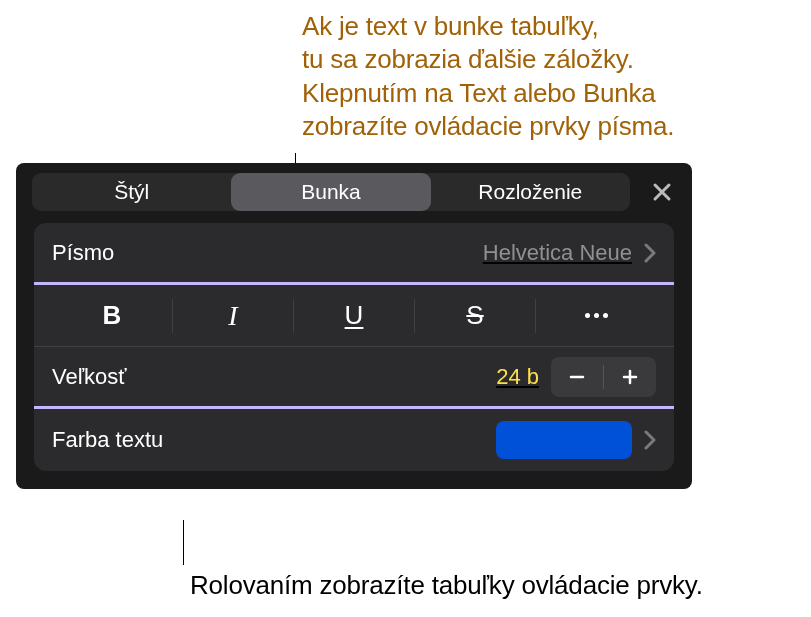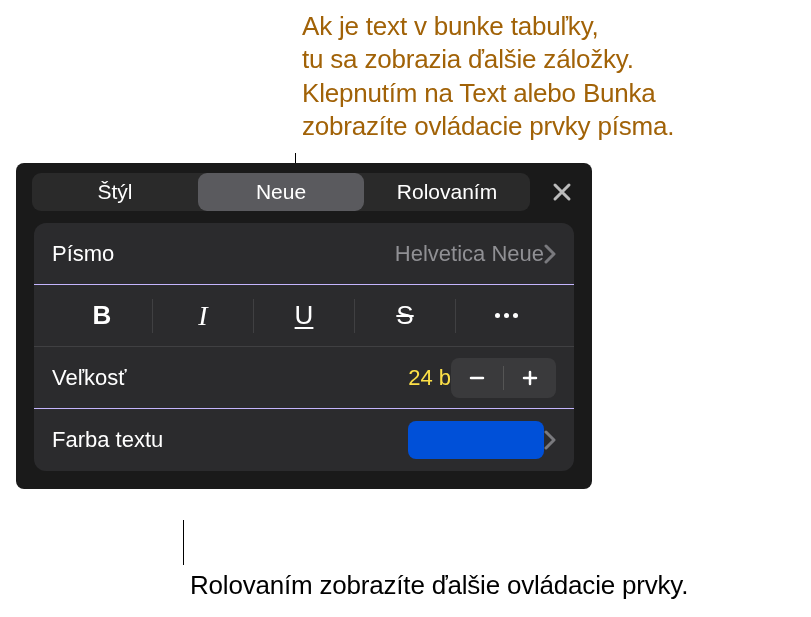--- a/index.html
+++ b/index.html
@@ -28,21 +28,21 @@
       top: 153px;
       left: 295px;
       width: 1px;
       height: 30px;
       background: #000;
     }
     .panel {
       position: absolute;
       top: 163px;
       left: 16px;
-      width: 576px;
+      width: 676px;
       background: #1a1a1a;
       border-radius: 8px;
       padding: 0;
     }
     .tab-bar {
       display: flex;
       align-items: center;
       padding: 10px 16px 12px 16px;
       position: relative;
     }
@@ -83,32 +83,34 @@
       margin: 0 18px 18px 18px;
       border-radius: 12px;
       overflow: hidden;
     }
     .row {
       display: flex;
       align-items: center;
       justify-content: space-between;
       padding: 0 18px;
       height: 62px;
-      border-bottom: 1px solid #c4b5fd;
+      border-bottom: 3px solid #c4b5fd;
     }
     .row:last-child {
       border-bottom: none;
     }
     .row-label {
       color: #fff;
       font-size: 22px;
     }
     .row-right {
       display: flex;
       align-items: center;
+      gap: 12px;
+      text-decoration: underline;
     }
     .font-name {
       color: #909094;
       font-size: 22px;
     }
     .chevron {
       color: #7a7a7e;
     }
     .format-row {
       display: flex;
@@ -202,22 +204,22 @@
 <div class="callout-top" style="white-space:pre-line">Ak je text v bunke tabuľky,
 tu sa zobrazia ďalšie záložky.
 Klepnutím na Text alebo Bunka
 zobrazíte ovládacie prvky písma.</div>
 <div class="callout-line-top"></div>
 
 <div class="panel">
   <div class="tab-bar">
     <div class="tab-group">
       <div class="tab">Štýl</div>
-      <div class="tab active">Neue</div>
-      <div class="tab">Rolovaním</div>
+      <div class="tab active">Bunka</div>
+      <div class="tab">Rozloženie</div>
     </div>
     <div class="close">
       <svg width="22" height="22" viewBox="0 0 22 22">
           <path d="M4 4 L18 18 M18 4 L4 18" stroke="#bbb" stroke-width="3" stroke-linecap="round" fill="none"></path>
         </svg>
     </div>
   </div>
 
   <div class="content">
     <div class="row">
@@ -274,13 +276,13 @@
         <div class="color-swatch" style="background:#0050d8"></div>
         <svg class="chevron" width="12" height="20" viewBox="0 0 12 20">
             <path d="M2 2 L10 10 L2 18" stroke="#7a7a7e" stroke-width="3" fill="none" stroke-linecap="round" stroke-linejoin="round"></path>
           </svg>
       </div>
     </div>
   </div>
 </div>
 
 <div class="callout-line-bottom"></div>
-<div class="callout-bottom">Rolovaním zobrazíte ďalšie ovládacie prvky.</div>
+<div class="callout-bottom">Rolovaním zobrazíte tabuľky ovládacie prvky.</div>
 
 </body></html>

